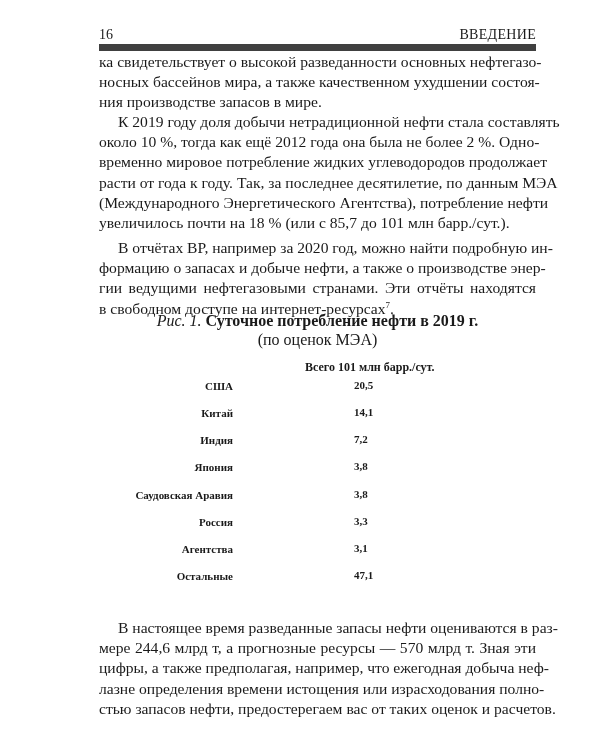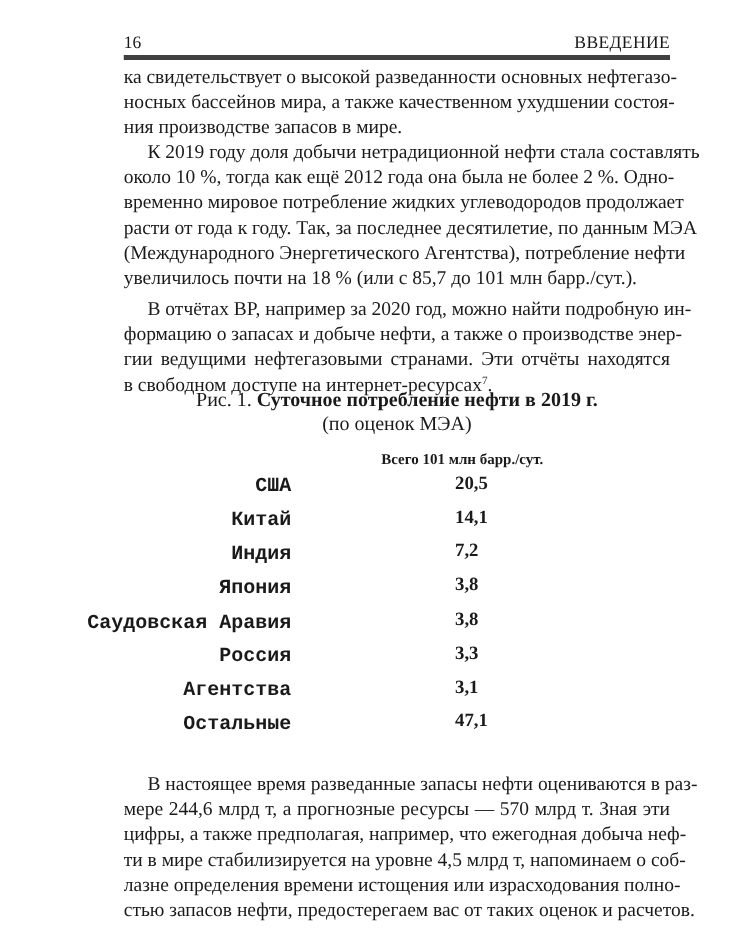--- a/index.html
+++ b/index.html
@@ -4,49 +4,48 @@
 <style>
   html, body { margin: 0; padding: 0; }
   body {
     width: 600px; height: 750px; background: #ffffff; overflow: hidden;
     font-family: "Liberation Serif", "DejaVu Serif", serif; color: #1a1a1a;
     position: relative;
   }
   .page { position: absolute; left: 99px; top: 0; width: 437px; }
   .running-head {
     position: absolute; top: 26px; left: 0; width: 437px; height: 18px;
-    border-bottom: 4px solid #404040; font-size: 14px; line-height: 18px;
+    border-bottom: 7px solid #404040; font-size: 14px; line-height: 18px;
   }
   .running-head .num { position: absolute; left: 0; top: 0; }
   .running-head .sec { position: absolute; right: 0; top: 0; letter-spacing: 0.3px; }
   .para {
     font-size: 15.6px; line-height: 20.2px; text-align: justify;
     margin: 0; position: absolute; left: 0; width: 437px;
   }
   .para .line { display: block; text-align: justify; text-align-last: justify; white-space: nowrap; }
   .para .line.last { text-align-last: left; }
   .para .line.indent { text-indent: 19px; }
   sup { font-size: 9px; vertical-align: super; line-height: 0; }
   .fig-caption {
     position: absolute; top: 311px; left: 0; width: 437px; text-align: center;
     font-size: 16px; line-height: 19px;
   }
-  .fig-caption .lbl { }
+  .fig-caption .lbl { font-style: italic; }
   .fig-caption .ttl { font-weight: bold; }
   .fig-total {
     position: absolute; top: 360px; left: 206px; font-size: 12px; font-weight: bold;
   }
   .fig-row { position: absolute; left: 0; width: 437px; height: 16px; font-weight: bold; }
   .fig-row .country {
-    position: absolute; right: 303px; top: 0; font-size: 16px; white-space: nowrap;
+    position: absolute; right: 303px; top: 0; font-size: 11px; white-space: nowrap;
     text-align: right;
-    font-family: Liberation Mono, monospace;
   }
   .fig-row .value {
-    position: absolute; left: 265px; top: -1px; font-size: 15px; white-space: nowrap; font-family: Liberation Serif, serif;
+    position: absolute; left: 255px; top: -1px; font-size: 11px; white-space: nowrap; font-family: Liberation Serif, serif;
   }
 </style>
 </head>
 <body>
 
 <div class="page">
 
   <div class="running-head">
     <span class="num">16</span>
     <span class="sec">ВВЕДЕНИЕ</span>
@@ -116,18 +115,17 @@
     <div class="fig-row" style="top:570px;">
       <span class="country">Остальные</span>
       <span class="value">47,1</span>
     </div>
   </div>
 
   <p class="para" style="top:618px;">
     <span class="line indent">В настоящее время разведанные запасы нефти оцениваются в раз-</span>
     <span class="line">мере 244,6 млрд т, а прогнозные ресурсы — 570 млрд т. Зная эти</span>
     <span class="line">цифры, а также предполагая, например, что ежегодная добыча неф-</span>
-    <span class="line">ти в мире стабилизируется на уровне 4,5 млрд т, напоминаем о соб-</span>
     <span class="line">лазне определения времени истощения или израсходования полно-</span>
     <span class="line last">стью запасов нефти, предостерегаем вас от таких оценок и расчетов.</span>
   </p>
 
 </div>
 
 </body></html>

